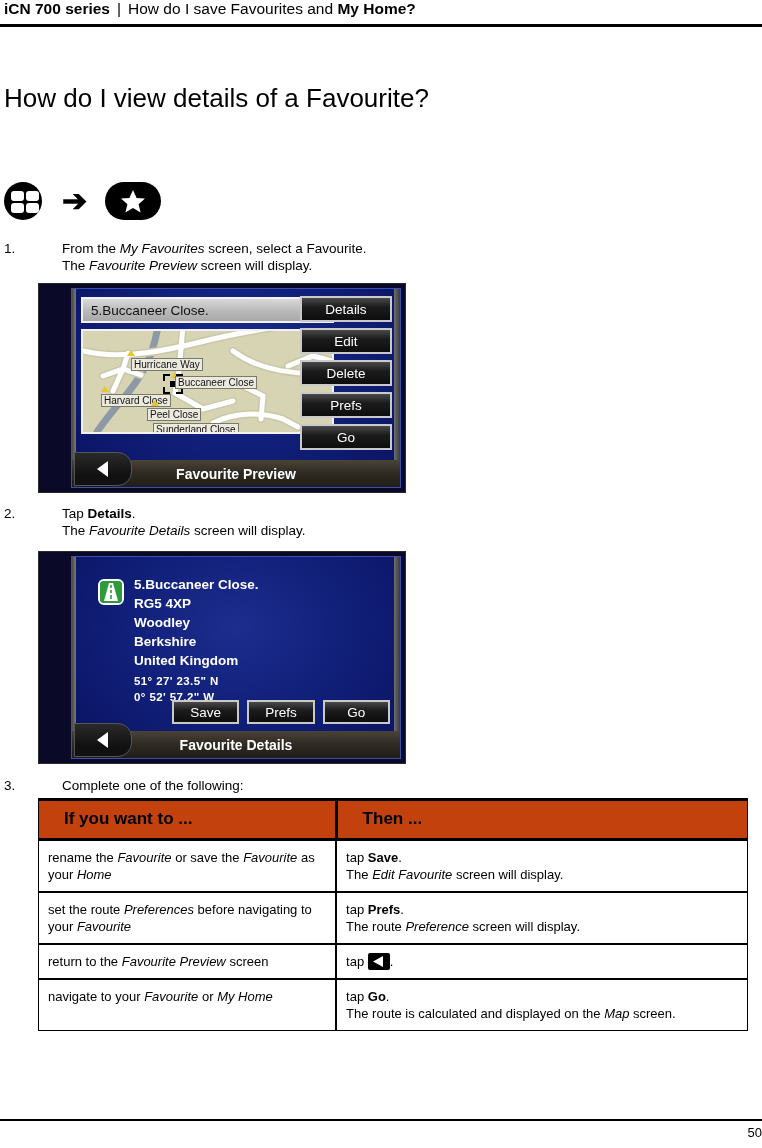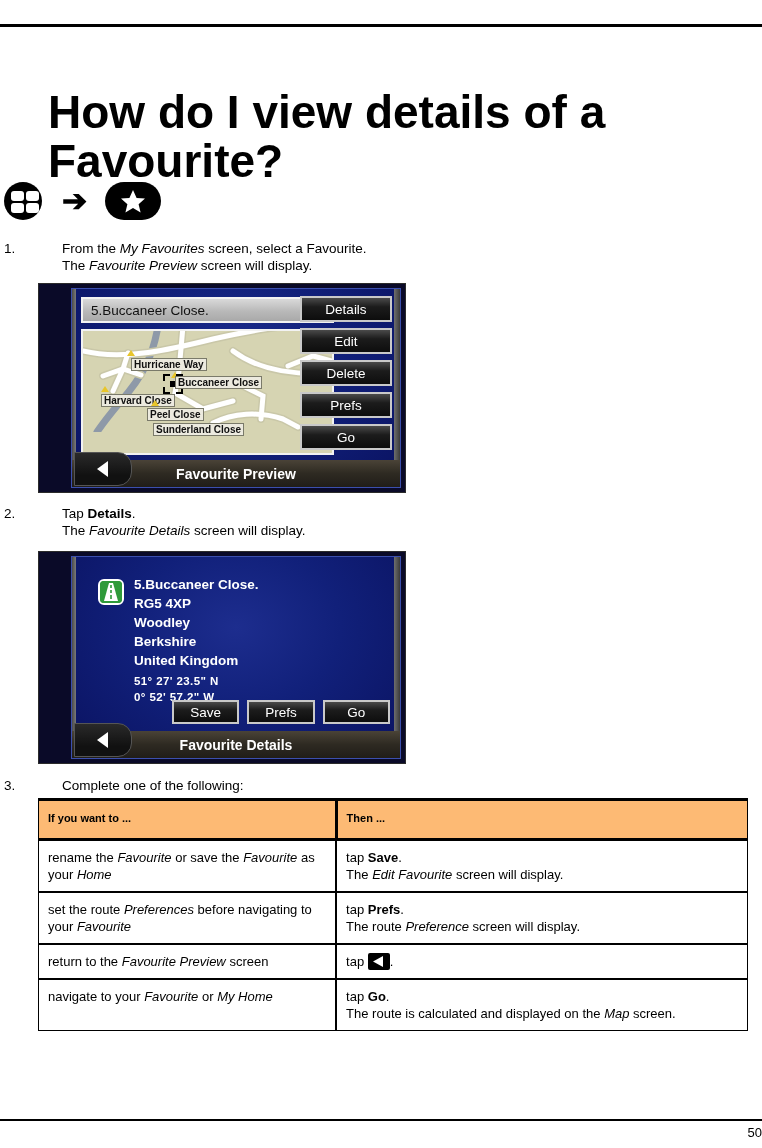--- a/index.html
+++ b/index.html
@@ -11,21 +11,21 @@
   .page{position:relative;width:762px;height:1148px;}
 
   
   .hdr{position:absolute;left:0;top:0;width:762px;height:26px;}
   .hdr-text{position:absolute;left:4px;top:0px;font-size:15.5px;white-space:nowrap;letter-spacing:0px;}
   .hdr-text b{font-weight:bold;}
   .hdr-sep{display:inline-block;padding:0 7px;font-weight:normal;}
   .hdr-rule{position:absolute;left:0;top:24px;width:762px;height:3px;background:#000;}
 
   
-  .title{position:absolute;left:4px;top:57px;width:640px;font-size:46px;line-height:49px;font-weight:bold;margin-left:44px;}
+  .title{position:absolute;left:4px;top:57px;width:640px;font-size:26px;line-height:49px;font-weight:normal;}
 
   
   .iconrow{position:absolute;left:4px;top:178px;height:46px;display:flex;align-items:center;}
   .ic-menu{position:relative;width:38px;height:38px;border-radius:50%;background:#000;}
   .ic-menu i{position:absolute;background:#fff;width:13px;height:10px;border-radius:3px;}
   .ic-menu i:nth-child(1){left:7px;top:9px;}
   .ic-menu i:nth-child(2){left:7px;top:21px;}
   .ic-menu i:nth-child(3){left:22px;top:9px;}
   .ic-menu i:nth-child(4){left:22px;top:21px;}
   .ic-arrow{margin:0 18px 0 20px;font-size:30px;line-height:30px;font-weight:bold;}
@@ -47,22 +47,22 @@
   .dev-edge{position:absolute;right:0;top:0;bottom:0;width:6px;
       background:linear-gradient(90deg,#6e6e6e,#3a3a3a);}
   .dev-edge-l{position:absolute;left:0;top:0;bottom:0;width:4px;
       background:linear-gradient(90deg,#4a4a4a,#7a7a7a);}
 
   
   .addrbar{position:absolute;left:9px;top:8px;width:253px;height:26px;
       background:linear-gradient(180deg,#d9d9d9 0%,#b9b9b9 55%,#a9a9a9 100%);
       border:2px solid #f2f2f2;box-sizing:border-box;
       font-size:13.5px;color:#111;display:flex;align-items:center;padding-left:8px;white-space:nowrap;}
-  .mapwrap{position:absolute;left:9px;top:40px;width:253px;height:126px;
-      border:2px solid #f2f2f2;box-sizing:border-box;background:#d6d4b2;overflow:hidden;font-weight:bold;}
+  .mapwrap{position:absolute;left:9px;top:40px;width:253px;height:105px;
+      border:2px solid #f2f2f2;box-sizing:border-box;background:#d6d4b2;overflow:hidden;}
   .maplbl{position:absolute;background:#eceadf;border:1px solid #7a7a6a;
       font-size:10px;line-height:11px;color:#111;padding:0 2px;white-space:nowrap;}
   .mtri{position:absolute;width:0;height:0;border-left:4px solid transparent;
       border-right:4px solid transparent;border-bottom:6px solid #e8c52a;}
   .crosshair{position:absolute;width:20px;height:20px;}
   .crosshair span{position:absolute;background:#000;}
   .btncol{position:absolute;right:8px;top:7px;width:92px;}
   .dbtn{height:26px;margin-bottom:6px;border:2px solid #c9c9c9;box-sizing:border-box;
       background:linear-gradient(180deg,#4a4a4a 0%,#1c1c1c 40%,#0d0d0d 100%);
       color:#fff;font-size:13.5px;display:flex;align-items:center;justify-content:center;}
@@ -81,41 +81,44 @@
   .d2-icon svg{display:block;}
   .d2-lines{position:absolute;left:62px;top:18px;color:#fff;font-size:13.5px;line-height:19px;font-weight:bold;}
   .d2-coords{position:absolute;left:62px;top:116px;color:#fff;font-size:11.5px;line-height:16px;font-weight:bold;letter-spacing:.4px;}
   .d2-btns{position:absolute;left:100px;right:10px;bottom:34px;display:flex;gap:8px;}
   .d2-btns .dbtn{flex:1;margin:0;height:24px;}
 
   
   .tbl{position:absolute;border-collapse:collapse;}
   .tbl td,.tbl th{border:1px solid #000;vertical-align:top;padding:8px 9px;
       font-size:13px;line-height:17px;text-align:left;}
-  .tbl thead th{background:#fdba74;font-size:11px;font-weight:bold;
-      padding:9px 9px 11px 9px;border-top:3px solid #000;border-bottom:3px solid #000;}
+  .tbl thead th{background:#c2410c;font-size:17px;font-weight:bold;
+      padding:9px 9px 11px 25px;border-top:3px solid #000;border-bottom:3px solid #000;}
   .tbl thead th:first-child{border-right:3px solid #000;}
   .tbl tbody td:first-child{border-right:2px solid #000;}
   .tbl tbody tr td{border-top:2px solid #000;}
   .tbl i{font-style:italic;}
   .tbl b{font-weight:bold;}
   .inline-back{display:inline-block;vertical-align:-4px;width:22px;height:17px;
       background:#000;border-radius:2px;position:relative;}
   .inline-back svg{position:absolute;left:3px;top:2px;}
 
   
   .foot-rule{position:absolute;left:0;top:1119px;width:762px;height:2px;background:#000;}
   .footnum{position:absolute;left:0;top:1125px;width:762px;text-align:right;font-size:13px;}
 </style>
 </head>
 <body>
 
 <div class="page">
 
   <div class="hdr">
+    <div class="hdr-text">
+      <b>iCN 700 series</b><span class="hdr-sep">|</span><span>How do I save Favourites and </span><b>My Home?</b>
+    </div>
     <div class="hdr-rule"></div>
   </div>
 
   <h1 class="title">How do I view details of a Favourite?</h1>
 
   <div class="iconrow">
     <span class="ic-menu">
         <i></i>
         <i></i>
         <i></i>

